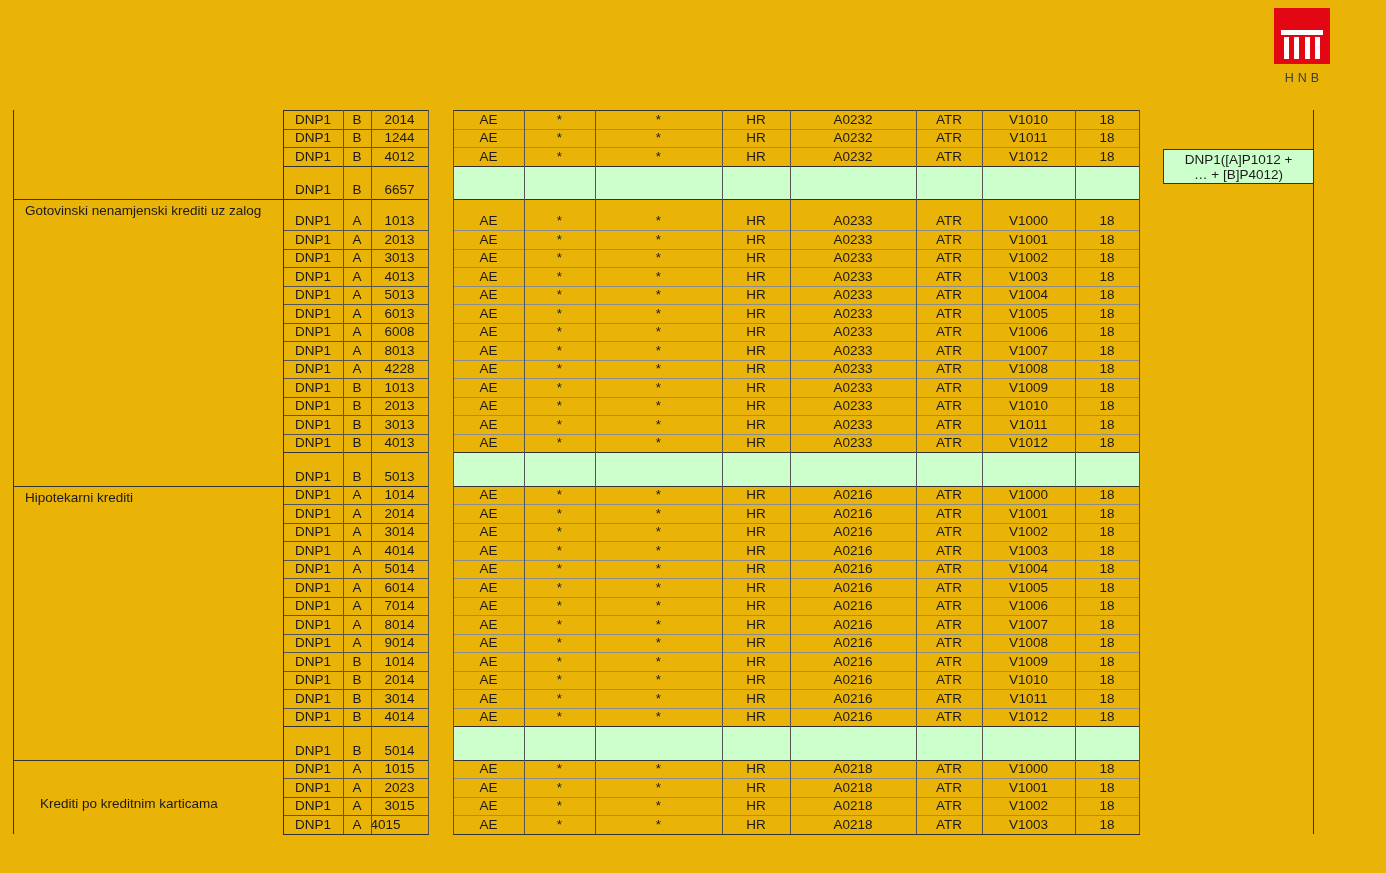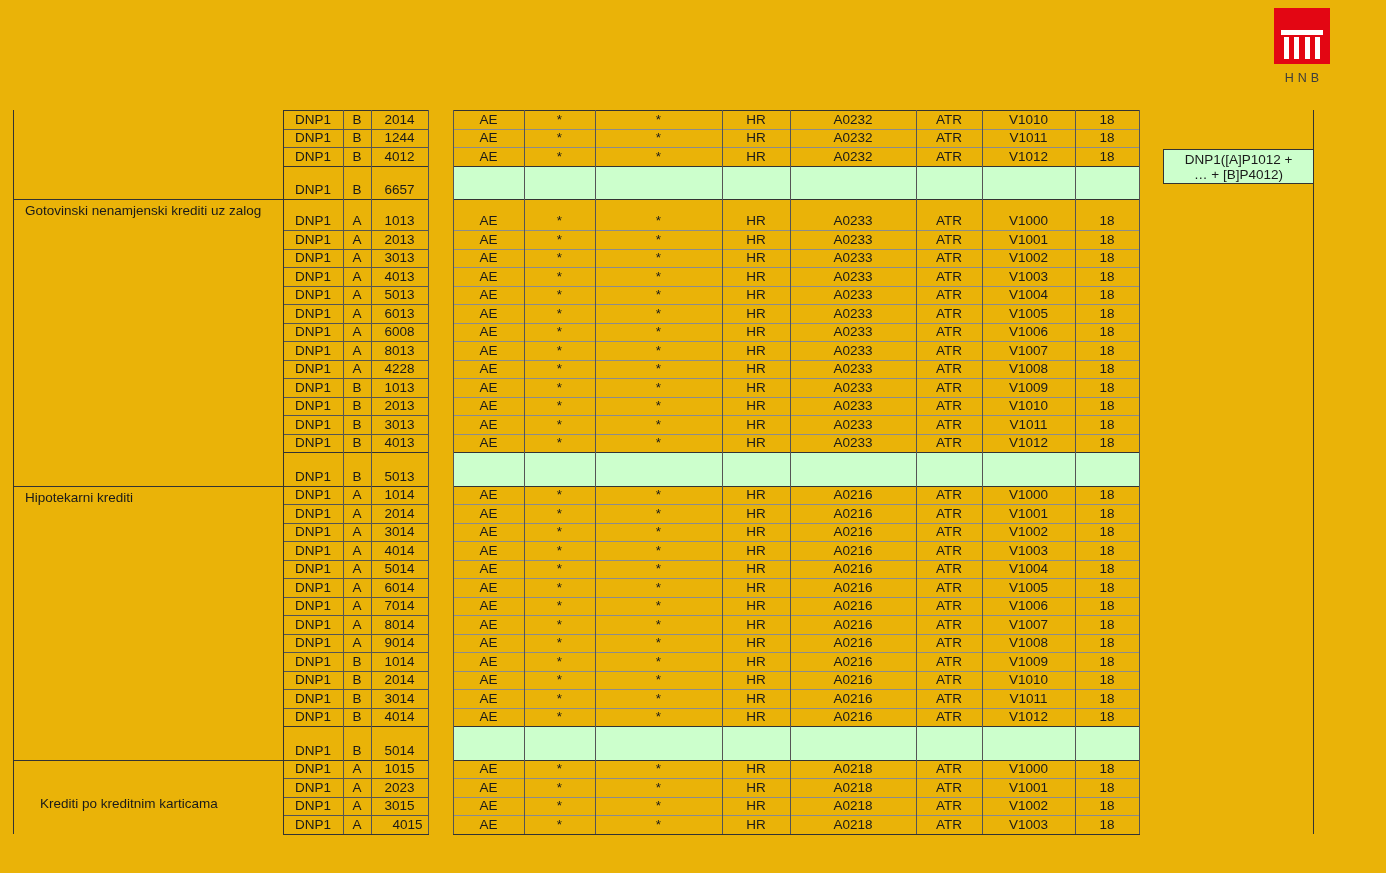--- a/index.html
+++ b/index.html
@@ -402,21 +402,21 @@
       <div class="cell" style="left: 453px; top: 796.5px; width: 71px; height: 18.5px;">AE</div>
       <div class="cell" style="left: 524px; top: 796.5px; width: 71px; height: 18.5px;">*</div>
       <div class="cell" style="left: 595px; top: 796.5px; width: 127px; height: 18.5px;">*</div>
       <div class="cell" style="left: 722px; top: 796.5px; width: 68px; height: 18.5px;">HR</div>
       <div class="cell" style="left: 790px; top: 796.5px; width: 126px; height: 18.5px;">A0218</div>
       <div class="cell" style="left: 916px; top: 796.5px; width: 66px; height: 18.5px;">ATR</div>
       <div class="cell" style="left: 982px; top: 796.5px; width: 93px; height: 18.5px;">V1002</div>
       <div class="cell" style="left: 1075px; top: 796.5px; width: 64px; height: 18.5px;">18</div>
       <div class="cell" style="left: 283px; top: 815px; width: 60px; height: 18.5px;">DNP1</div>
       <div class="cell" style="left: 343px; top: 815px; width: 28px; height: 18.5px;">A</div>
-      <div class="cell" style="left: 379px; top: 815px; width: 57px; height: 18.5px;">4015</div>
+      <div class="cell" style="left: 357px; top: 815px; width: 57px; height: 18.5px;">4015</div>
       <div class="cell" style="left: 453px; top: 815px; width: 71px; height: 18.5px;">AE</div>
       <div class="cell" style="left: 524px; top: 815px; width: 71px; height: 18.5px;">*</div>
       <div class="cell" style="left: 595px; top: 815px; width: 127px; height: 18.5px;">*</div>
       <div class="cell" style="left: 722px; top: 815px; width: 68px; height: 18.5px;">HR</div>
       <div class="cell" style="left: 790px; top: 815px; width: 126px; height: 18.5px;">A0218</div>
       <div class="cell" style="left: 916px; top: 815px; width: 66px; height: 18.5px;">ATR</div>
       <div class="cell" style="left: 982px; top: 815px; width: 93px; height: 18.5px;">V1003</div>
       <div class="cell" style="left: 1075px; top: 815px; width: 64px; height: 18.5px;">18</div>
       <div style="position: absolute; left: 283px; top: 110px; width: 146px; height: 1px; background: rgb(51, 51, 51);"></div>
       <div style="position: absolute; left: 453px; top: 110px; width: 687px; height: 1px; background: rgb(51, 51, 51);"></div>

